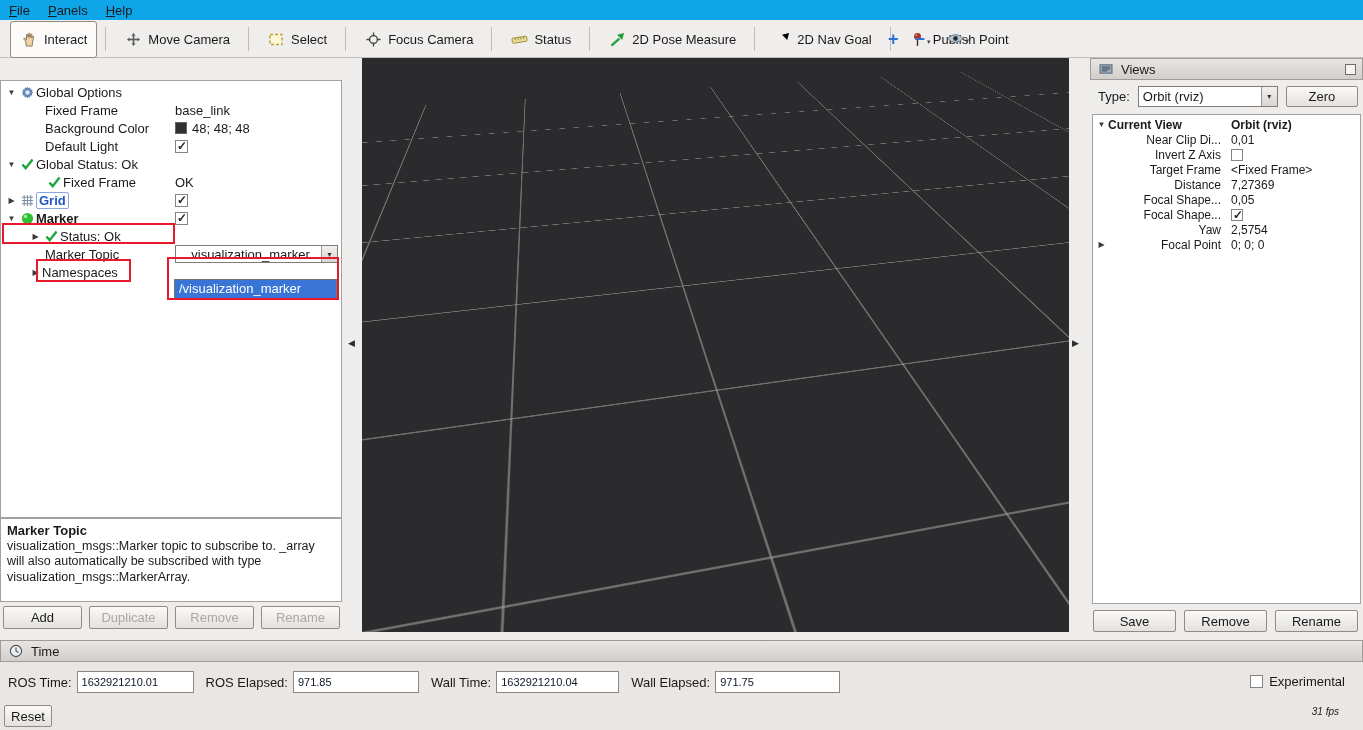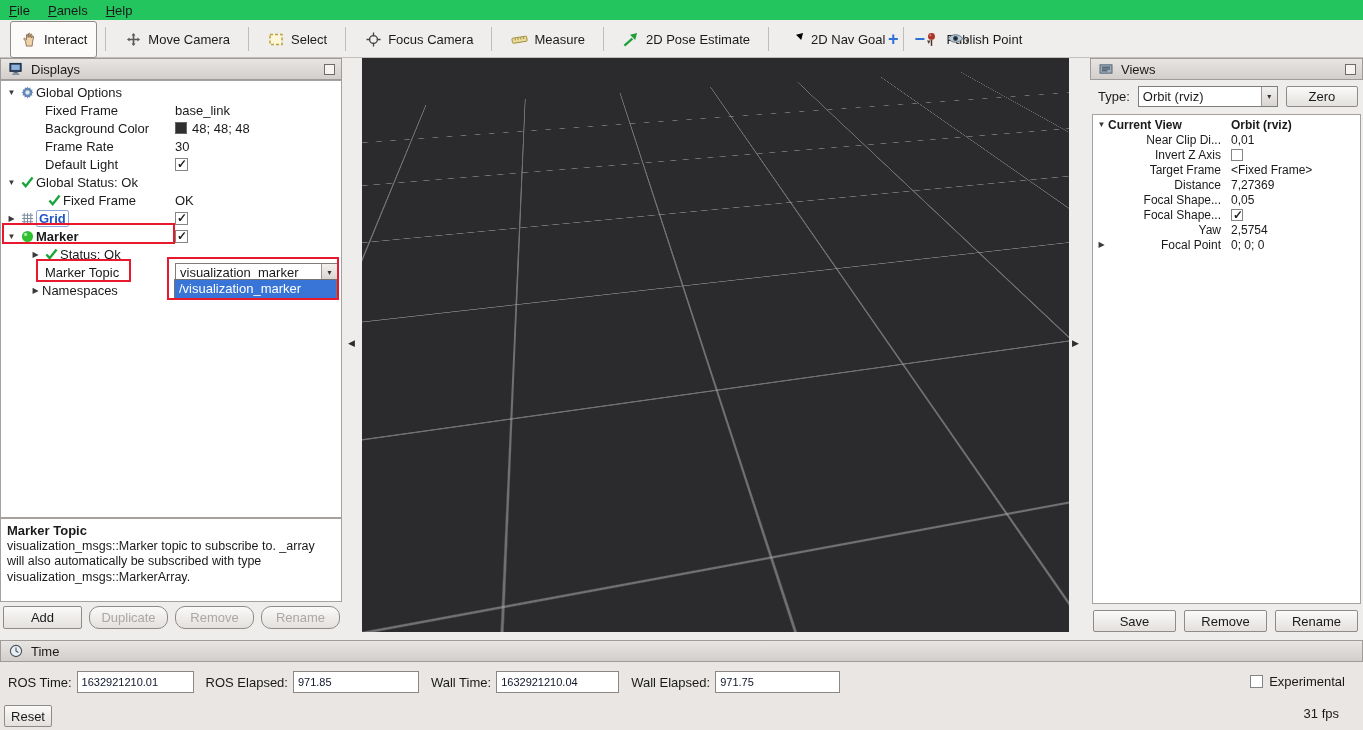--- a/index.html
+++ b/index.html
@@ -1,53 +1,53 @@
 <!DOCTYPE html>
 <html><head>
 <meta charset="utf-8">
 <style>
   * { box-sizing: border-box; margin: 0; padding: 0; }
   html,body { background:#cfcccA; }
   body { font-family: "Liberation Sans", sans-serif; }
   #app { position:relative; width:1363px; height:730px; background:#efedeb; color:#1a1a1a; font-size:13px; overflow:hidden; }
 
   
-  #menubar { position:absolute; left:0; top:0; width:1363px; height:20px; display:flex; align-items:center; background:#22c55e; }
+  #menubar { position:absolute; left:0; top:0; width:1363px; height:20px; display:flex; align-items:center; background:#0ea5e9; }
   .menu-item { padding:2px 9px; cursor:default; }
   .menu-item u { text-decoration:underline; }
 
   
   #toolbar { position:absolute; left:0; top:20px; width:1363px; height:38px; background:#f0eeec; border-bottom:1px solid #c2bfbc; }
   #toolbar-tools { position:absolute; left:8px; top:0; height:38px; display:flex; align-items:center; }
   .tool { display:flex; align-items:center; gap:6px; padding:10px 9px; margin:0 2px; border-radius:3px; border:1px solid transparent; white-space:nowrap; }
   .tool.active { background:#fcfbfa; border:1px solid #8f8c89; }
   .tsep { width:1px; height:24px; background:#c0bcb9; margin:0 6px; }
   .ticn { display:inline-flex; align-items:center; justify-content:center; width:18px; flex:none; }
   #toolbar-zoom { position:absolute; left:888px; top:0; height:38px; display:flex; align-items:center; gap:16px; }
   .zbtn { color:#2d6fd6; font-weight:bold; font-size:18px; line-height:1; }
   .zgroup { display:flex; align-items:flex-end; gap:2px; }
   .caret { font-size:7px; color:#444; padding-bottom:2px; }
 
   
   .titlebar { position:absolute; left:0; top:0; height:22px; background:linear-gradient(#e8e5e2,#d1cecb); border:1px solid #9f9b98; display:flex; align-items:center; gap:6px; padding:0 6px; }
   .floatbox { margin-left:auto; width:11px; height:11px; border:1px solid #6f6b68; background:#f6f4f2; }
   .tree { position:absolute; background:#ffffff; border:1px solid #a5a19e; overflow:hidden; }
   .btn { border:1px solid #8f8b88; background:linear-gradient(#fbfaf9,#e3e0dd); border-radius:2px; display:flex; align-items:center; justify-content:center; font-size:13px; }
-  .btn.disabled { color:#aaa7a4;border-radius:10px; }
+  .btn.disabled { color:#aaa7a4; }
   .cbx { width:13px; height:13px; border:1px solid #848484; background:#fff; position:relative; flex:none; }
   .cbx.checked::after { content:"✓"; position:absolute; left:1px; top:-2px; font-size:12px; font-weight:bold; color:#222; }
   .expander { width:13px; font-size:8px; color:#3a3a3a; text-align:center; flex:none; }
 
   
   #displays-panel { position:absolute; left:0; top:58px; width:342px; height:574px; }
   #displays-panel .titlebar { width:342px; }
   #displays-tree { left:0; top:22px; width:342px; height:438px; padding-top:2px; }
   .trow { display:flex; height:18px; align-items:center; }
   .tname { width:170px; display:flex; align-items:center; height:100%; overflow:hidden; white-space:nowrap; flex:none; }
-  .tval { flex:1; display:flex; align-items:center; padding-left:4px; height:100%; overflow:hidden; white-space:nowrap; }
+  .tval { flex:1; display:flex; align-items:center; padding-left:4px; height:100%; overflow:hidden; white-space:nowrap;text-align:center; }
   .tlabel.bold { font-weight:bold; }
   .tlabel.sel-blue { color:#1f56c4; font-weight:bold; border:1px solid #88a7e0; border-radius:2px; padding:0 2px; }
   .swatch { width:12px; height:12px; border:1px solid #666; margin-right:5px; flex:none; }
   .combo { display:flex; align-items:center; height:18px; border:1px solid #7f7c79; background:#fff; }
   .combo-text { flex:1; padding-left:4px; overflow:hidden; white-space:nowrap; }
   .combo-btn { width:16px; height:100%; background:linear-gradient(#f3f1ef,#d7d4d1); border-left:1px solid #9a9794; display:flex; align-items:center; justify-content:center; font-size:8px; color:#333; flex:none; }
   #marker-combo-holder { width:163px; }
   #help-box { position:absolute; left:0; top:460px; width:342px; height:84px; background:#fff; border:1px solid #a5a19e; padding:4px 6px; }
   .help-title { font-weight:bold; font-size:13px; margin-bottom:1px; }
   .help-body { font-size:12.5px; line-height:1.22; }
@@ -82,21 +82,21 @@
   #views-buttons .btn { width:83px; height:22px; }
 
   
   #time-panel { position:absolute; left:0; top:640px; width:1363px; height:90px; background:#e9e6e3; }
   #time-titlebar { width:1363px; }
   #time-fields { position:absolute; left:0; top:30px; height:24px; display:flex; align-items:center; padding-left:8px; }
   .tf-label { margin-right:5px; white-space:nowrap; }
   .tf-input { height:22px; border:1px solid #8a8784; background:#fff; padding:0 4px; font-size:11px; margin-right:12px; font-family:"Liberation Sans",sans-serif; color:#0f172a; }
   #experimental { position:absolute; right:18px; top:34px; display:flex; align-items:center; gap:6px; }
   #reset-btn { position:absolute; left:4px; top:65px; width:48px; height:22px; }
-  #fps { position:absolute; right:24px; top:66px; font-size:13px; }
+  #fps { position:absolute; right:24px; top:66px; font-size:10px;font-style:italic; }
 
   
   #topic-popup { position:absolute; left:174px; top:279px; width:163px; background:#fff; border:1px solid #767370; z-index:6; }
   .popup-item { height:18px; line-height:18px; padding-left:4px; background:#3875d7; color:#fff; font-size:13px; }
   .redbox { position:absolute; border:2px solid #e8192c; z-index:9; pointer-events:none; }
   #red1 { left:2px; top:223px; width:173px; height:21px; }
   #red2 { left:36px; top:259px; width:95px; height:23px; }
   #red3 { left:167px; top:257px; width:172px; height:43px; }
 </style>
 </head>
@@ -151,31 +151,31 @@
         <div class="tsep"></div>
         <div class="tool">
           <span class="ticn">
             <svg width="17" height="13" viewBox="0 0 18 14">
               <g transform="rotate(-9 9 7)">
                 <rect x="1" y="4.5" width="16" height="5.5" rx="1" fill="#e9da9d" stroke="#a08f3a"></rect>
                 <path d="M4.5 5v2.2M7.5 5v2.2M10.5 5v2.2M13.5 5v2.2" stroke="#a08f3a"></path>
               </g>
             </svg>
           </span>
-          <span class="tool-label">Measure</span>
+          <span class="tool-label">Status</span>
         </div>
         <div class="tsep"></div>
         <div class="tool">
           <span class="ticn">
             <svg width="17" height="15" viewBox="0 0 18 16">
               <path d="M2.5 14.5 11 7" stroke="#1f9e3c" stroke-width="2.4"></path>
               <path d="M8.5 2.8 16 1l-2 7.4z" fill="#1f9e3c"></path>
             </svg>
           </span>
-          <span class="tool-label">2D Pose Estimate</span>
+          <span class="tool-label">2D Pose Measure</span>
         </div>
         <div class="tsep"></div>
         <div class="tool">
           <span class="ticn">
             <svg width="17" height="15" viewBox="0 0 18 16">
               <path d="M2.5 14.5 11 7" stroke="#e517c" stroke-width="2.4"></path>
               <path d="M8.5 2.8 16 1l-2 7.4z" fill="#e517c"></path>
             </svg>
           </span>
           <span class="tool-label">2D Nav Goal</span>
@@ -203,32 +203,20 @@
               <path d="M1 6C5 .5 13 .5 17 6 13 11.5 5 11.5 1 6z" fill="#b9c8d4" stroke="#5c6d7a"></path>
               <circle cx="9" cy="6" r="2.7" fill="#32404b"></circle>
               <circle cx="9" cy="6" r="1.1" fill="#0c1216"></circle>
             </svg></span>
           <span class="caret">▾</span>
         </span>
     </div>
   </div>
 
   <div id="displays-panel">
-    <div class="titlebar">
-      <span class="ticn">
-          <svg width="14" height="14" viewBox="0 0 15 15">
-            <rect x="1" y="1.5" width="12" height="8.5" fill="#2e4a6b" stroke="#14243a"></rect>
-            <rect x="2.5" y="3" width="9" height="5.5" fill="#8fb2d8"></rect>
-            <rect x="5" y="10.5" width="4.5" height="1.6" fill="#5c6e80"></rect>
-            <rect x="3.5" y="12.4" width="7.5" height="1.2" fill="#5c6e80"></rect>
-          </svg>
-        </span>
-      <span>Displays</span>
-      <span class="floatbox"></span>
-    </div>
     <div id="displays-tree" class="tree">
         <div class="trow">
           <div class="tname">
             <span style="width: 4px; flex: 0 0 auto;"></span>
             <span class="expander">▼</span>
             <span class="ticn">
               <svg width="13" height="13" viewBox="0 0 14 14">
                 <path d="M7 .5 8 2.4l2.1-.7.2 2.2 2.2.2-.7 2.1L13.5 7l-1.9 1 .7 2.1-2.2.2-.2 2.2-2.1-.7L7 13.5 6 11.6l-2.1.7-.2-2.2-2.2-.2.7-2.1L.5 7l1.9-1-.7-2.1 2.2-.2.2-2.2 2.1.7z" fill="#6286b4"></path>
                 <circle cx="7" cy="7" r="2.4" fill="#e0e8f3"></circle>
               </svg>
@@ -247,29 +235,20 @@
           </div>
         </div>
         <div class="trow">
           <div class="tname">
             <span style="width: 44px; flex: 0 0 auto;"></span>
             <span class="tlabel">Background Color</span>
           </div>
           <div class="tval">
             <span class="swatch" style="background: rgb(48, 48, 48);"></span>
             <span>48; 48; 48</span>
-          </div>
-        </div>
-        <div class="trow">
-          <div class="tname">
-            <span style="width: 44px; flex: 0 0 auto;"></span>
-            <span class="tlabel">Frame Rate</span>
-          </div>
-          <div class="tval">
-            <span>30</span>
           </div>
         </div>
         <div class="trow">
           <div class="tname">
             <span style="width: 44px; flex: 0 0 auto;"></span>
             <span class="tlabel">Default Light</span>
           </div>
           <div class="tval">
             <span class="cbx checked"></span>
           </div>

